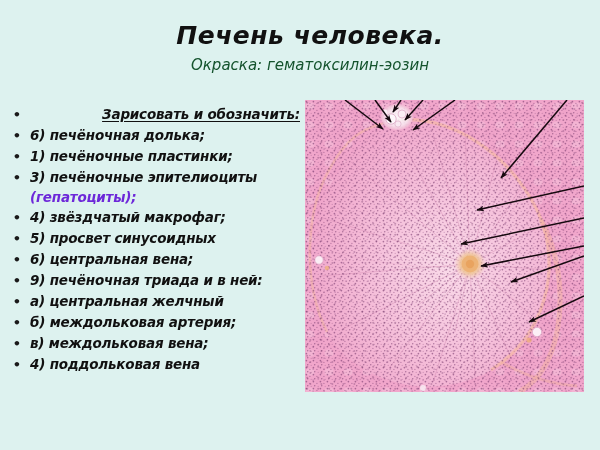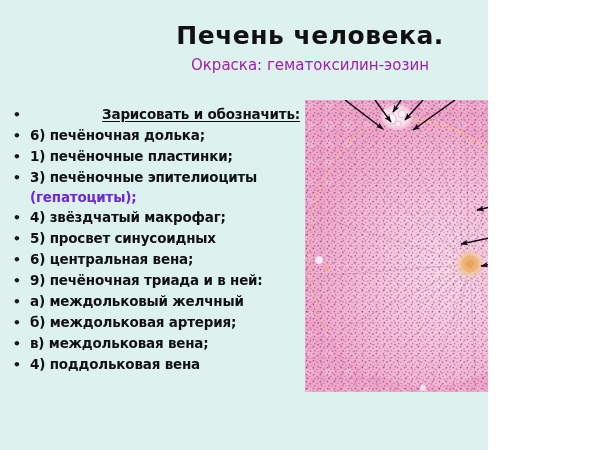--- a/index.html
+++ b/index.html
@@ -7,24 +7,25 @@
     padding: 0;
   }
   body {
     width: 600px;
     height: 450px;
     overflow: hidden;
     font-family: "DejaVu Sans", sans-serif;
   }
   #slide {
     position: relative;
-    width: 488px;
+    width: 600px;
     height: 450px;
     background: #ddf2ef;
     overflow: hidden;
+    font-style: italic;
   }
 
   
   #title-block {
     position: absolute;
     left: 150px;
     top: 22px;
     width: 320px;
     text-align: center;
   }
@@ -34,21 +35,21 @@
     font-weight: bold;
     color: #111111;
     letter-spacing: 0.5px;
     line-height: 1.1;
     white-space: nowrap;
   }
   #slide-subtitle {
     font-family: "DejaVu Sans", sans-serif;
     font-size: 15px;
     font-weight: normal;
-    color: #a21caf;
+    color: #14532d;
     margin-top: 6px;
     white-space: nowrap;
   }
 
   
   #bullet-list {
     position: absolute;
     left: 4px;
     top: 104px;
     width: 296px;
@@ -147,21 +148,21 @@
       <div class="bullet-row">
         <span class="bullet-mark">•</span>
         <span class="bullet-text">6) центральная вена;</span>
       </div>
       <div class="bullet-row">
         <span class="bullet-mark">•</span>
         <span class="bullet-text">9) печёночная триада и в ней:</span>
       </div>
       <div class="bullet-row">
         <span class="bullet-mark">•</span>
-        <span class="bullet-text">а) междольковый желчный</span>
+        <span class="bullet-text">а) центральная желчный</span>
       </div>
       <div class="bullet-row">
         <span class="bullet-mark">•</span>
         <span class="bullet-text">б) междольковая артерия;</span>
       </div>
       <div class="bullet-row">
         <span class="bullet-mark">•</span>
         <span class="bullet-text">в) междольковая вена;</span>
       </div>
       <div class="bullet-row">

